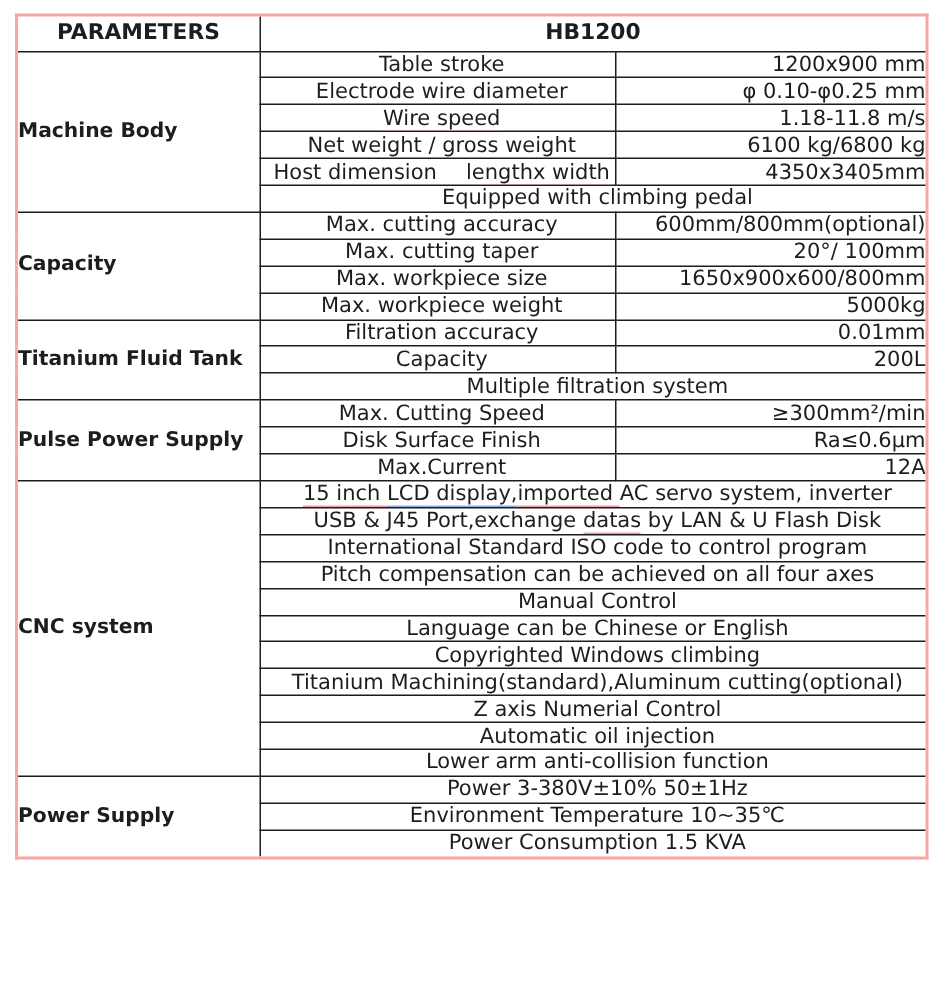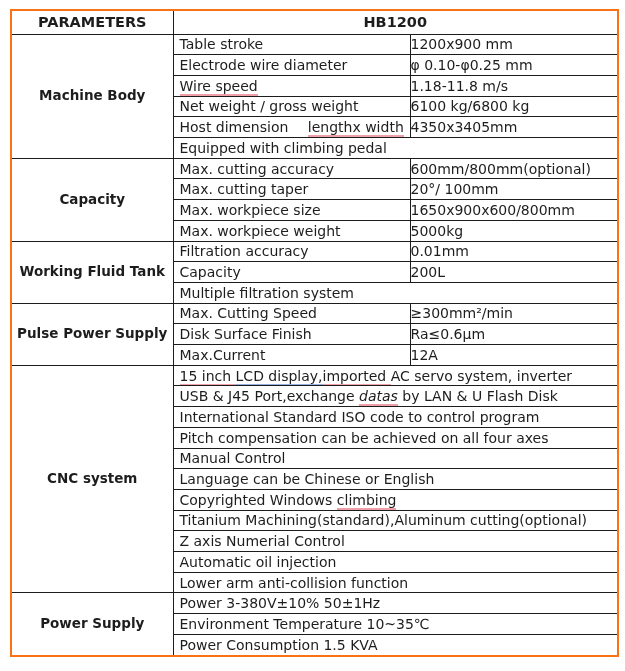--- a/index.html
+++ b/index.html
@@ -9,52 +9,51 @@
     height: 671px;
     background: #ffffff;
     font-family: "DejaVu Sans", "Liberation Sans", sans-serif;
     position: relative;
   }
   table.spec {
     position: absolute;
     left: 10px;
     top: 9px;
     width: 607px;
-    height: 648px;
+    height: 564px;
     border-collapse: collapse;
     table-layout: fixed;
-    border: 2px solid #f97316;
+    border: 2px solid #fca5a5;
     color: #1d1d1d;
   }
   td {
     border: 1px solid #1c1c1c;
     padding: 0;
     overflow: hidden;
     white-space: nowrap;
     font-size: 14px;
     line-height: 1.15;
     vertical-align: middle;
   }
   tr.header-row td {
     font-weight: bold;
     text-align: center;
     font-size: 14.5px;
     height: 24px;
   }
   td.sec {
     font-weight: bold;
-    text-align: center;
     font-size: 13.5px;
   }
   td.param, td.merged {
-    text-align: left;
+    text-align: center;
     padding-left: 6px;
   }
   td.val {
-    text-align: left;
+    text-align: right;
   }
   .underlined {
     border-bottom: 3px solid #ef9fa8; 
   }
 </style>
 </head>
 <body>
 
 <table class="spec">
   <colgroup>
@@ -106,21 +105,21 @@
     <tr>
       <td class="param">Max. workpiece size</td>
       <td class="val">1650x900x600/800mm</td>
     </tr>
     <tr>
       <td class="param">Max. workpiece weight</td>
       <td class="val">5000kg</td>
     </tr>
 
     <tr>
-      <td class="sec" rowspan="3">Working Fluid Tank</td>
+      <td class="sec" rowspan="3">Titanium Fluid Tank</td>
       <td class="param">Filtration accuracy</td>
       <td class="val">0.01mm</td>
     </tr>
     <tr>
       <td class="param">Capacity</td>
       <td class="val">200L</td>
     </tr>
     <tr>
       <td class="merged" colspan="2">Multiple filtration system</td>
     </tr>
@@ -137,21 +136,21 @@
     <tr>
       <td class="param">Max.Current</td>
       <td class="val">12A</td>
     </tr>
 
     <tr>
       <td class="sec" rowspan="11">CNC system</td>
       <td class="merged" colspan="2"><span class="underlined" style="border-bottom-color: rgb(239, 159, 168);">15 inch </span><span class="underlined" style="border-bottom-color: rgb(146, 176, 224);">LCD display,</span><span class="underlined" style="border-bottom-color: rgb(239, 159, 168);">imported </span><span>AC servo system, inverter</span></td>
     </tr>
     <tr>
-      <td class="merged" colspan="2"><span>USB &amp; J45 Port,exchange </span><span class="underlined" style="border-bottom-color: rgb(239, 159, 168); font-style: italic;">datas</span><span> by LAN &amp; U Flash Disk</span></td>
+      <td class="merged" colspan="2"><span>USB &amp; J45 Port,exchange </span><span class="underlined" style="border-bottom-color: rgb(239, 159, 168);">datas</span><span> by LAN &amp; U Flash Disk</span></td>
     </tr>
     <tr>
       <td class="merged" colspan="2">International Standard ISO code to control program</td>
     </tr>
     <tr>
       <td class="merged" colspan="2">Pitch compensation can be achieved on all four axes</td>
     </tr>
     <tr>
       <td class="merged" colspan="2">Manual Control</td>
     </tr>

